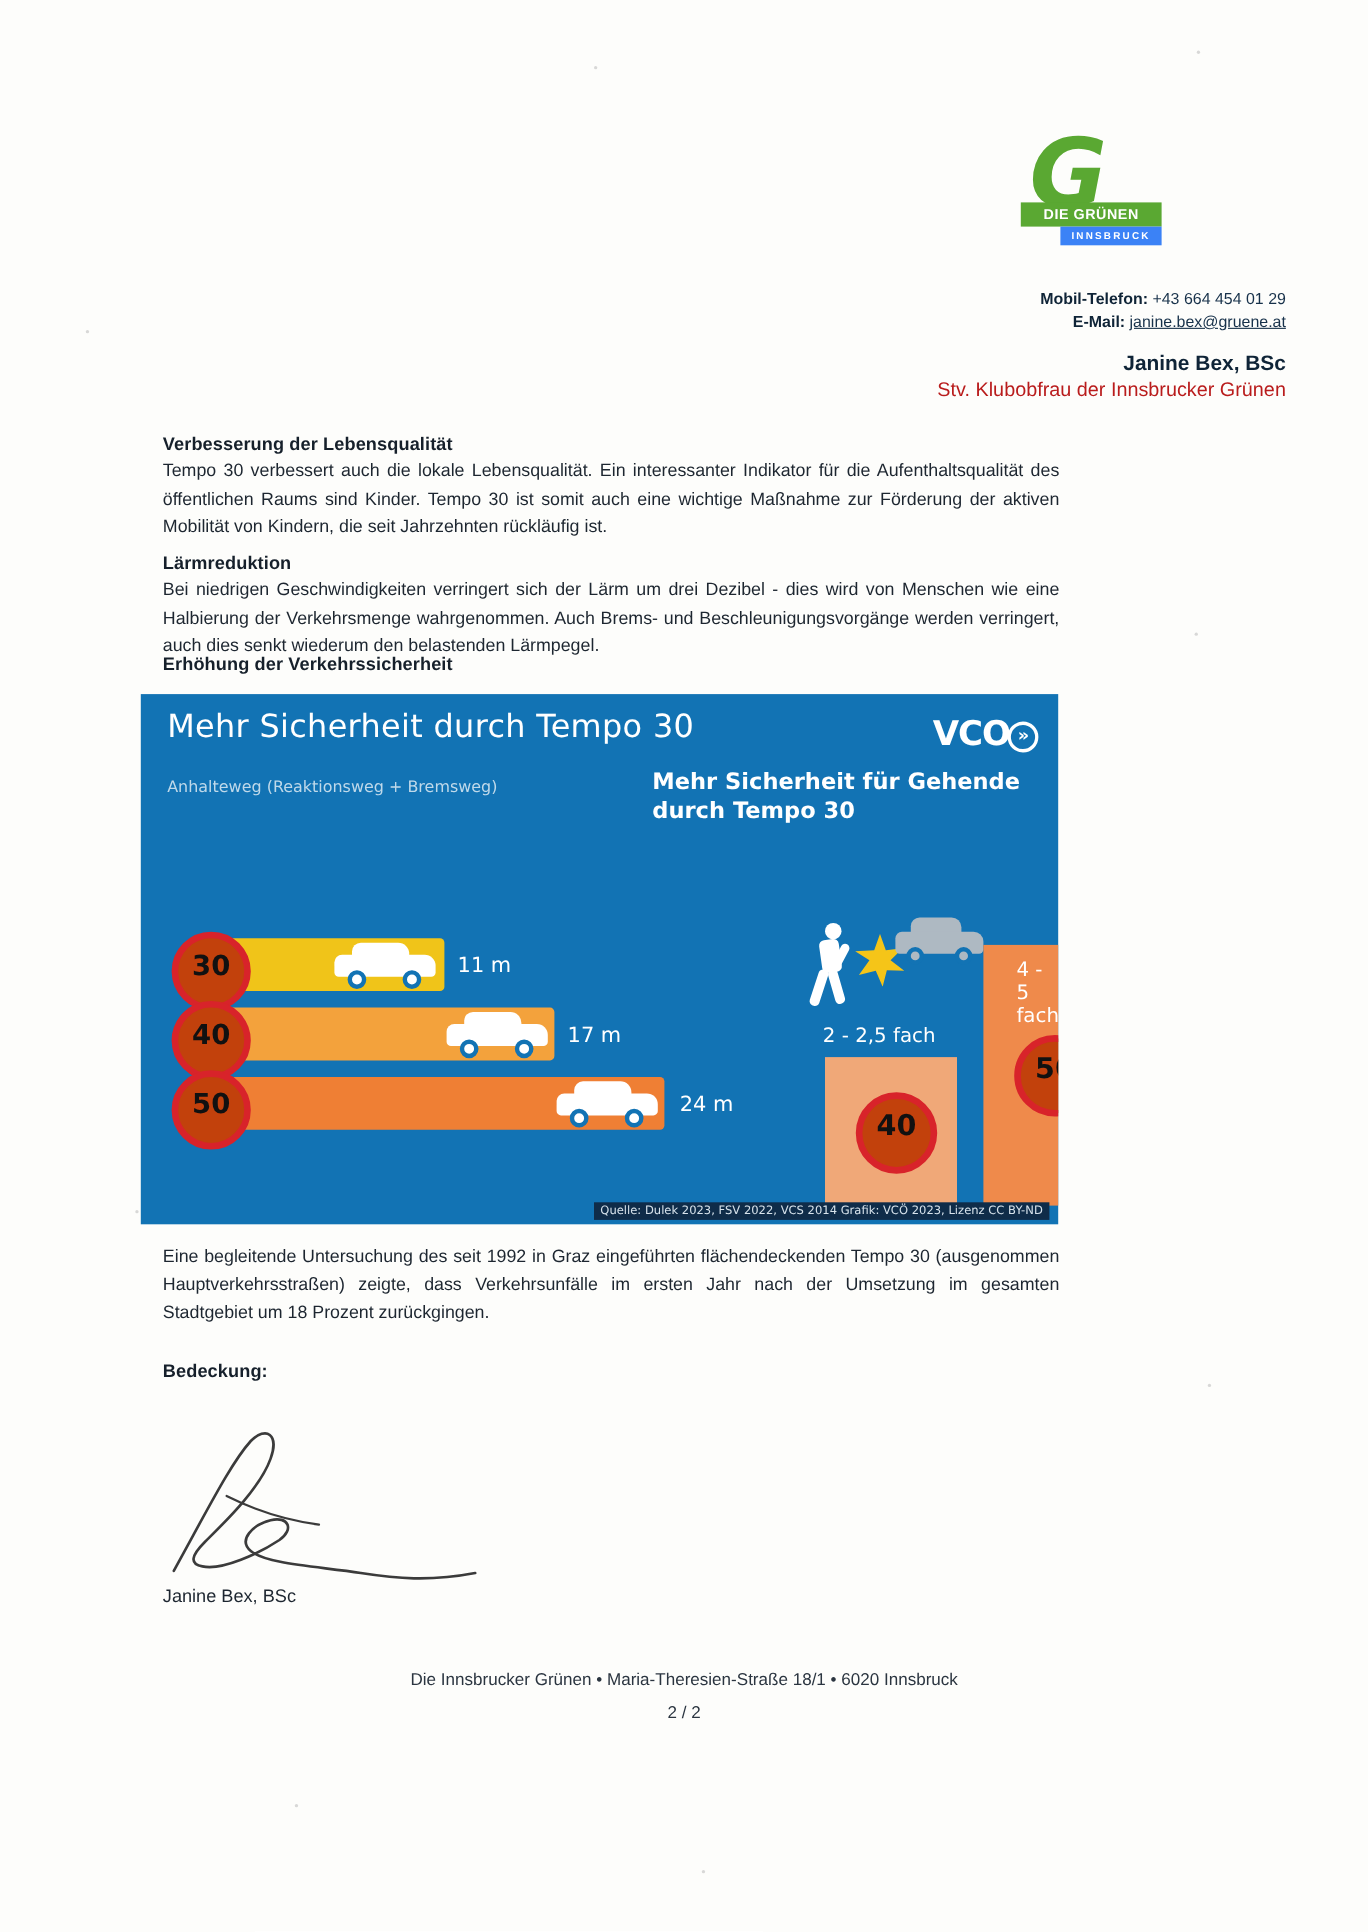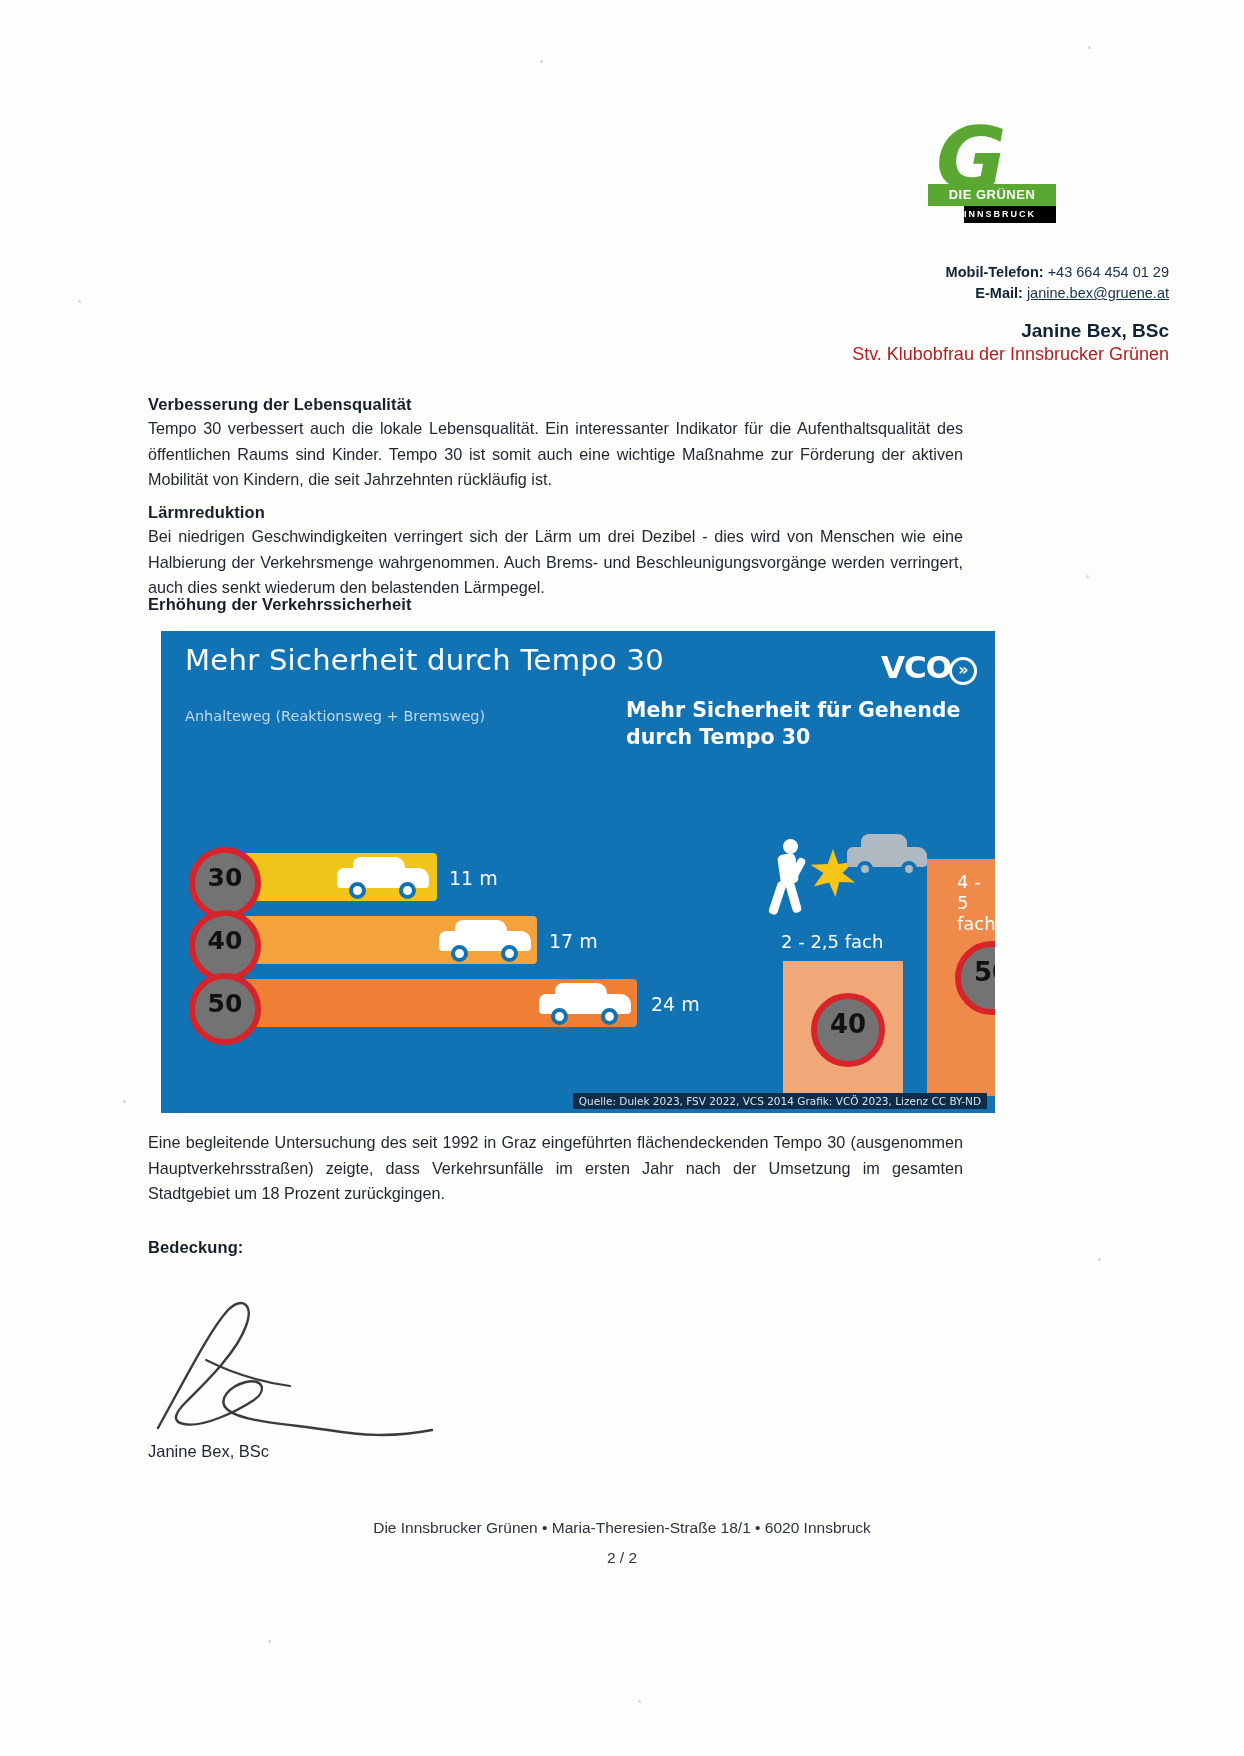--- a/index.html
+++ b/index.html
@@ -59,25 +59,26 @@
     font-size: 13px;
     font-weight: bold;
     letter-spacing: .5px;
     text-align: center;
     line-height: 22px;
   }
   .logo-bar2 {
     position: absolute;
     left: 36px; top: 86px;
     width: 92px; height: 17px;
-    background: #000000;
+    background: #3b82f6;
     color: #ffffff;
     font-size: 9px;
     font-weight: bold;
     letter-spacing: 2px;
+    text-align: center;
     line-height: 17px;
   }
 
   
   .contact {
     position: absolute;
     right: 75px;
     top: 262px;
     text-align: right;
     font-size: 14.5px;
@@ -131,21 +132,20 @@
 
   
   .info {
     position: absolute;
     left: 128px;
     top: 631px;
     width: 834px;
     height: 482px;
     background: #1273b4;
     overflow: hidden;
-    margin-left: 33px;
   }
   .info-title {
     position: absolute;
     left: 24px; top: 12px;
     font-size: 29px;
     color: #ffffff;
     font-family: "DejaVu Sans", sans-serif;
     letter-spacing: .3px;
   }
   .vco {
@@ -181,21 +181,21 @@
     margin-top: 11px;
     font-size: 14.5px;
     color: #bfd9ea;
     font-family: "DejaVu Sans", sans-serif;
   }
 
   
   .sign {
     position: absolute;
     border-radius: 50%;
-    background: #737373;
+    background: #c2410c;
     border: 6px solid #d8232a;
     color: #111;
     font-weight: bold;
     text-align: center;
     font-family: "DejaVu Sans", sans-serif;
   }
 
   
   .bar {
     position: absolute;

